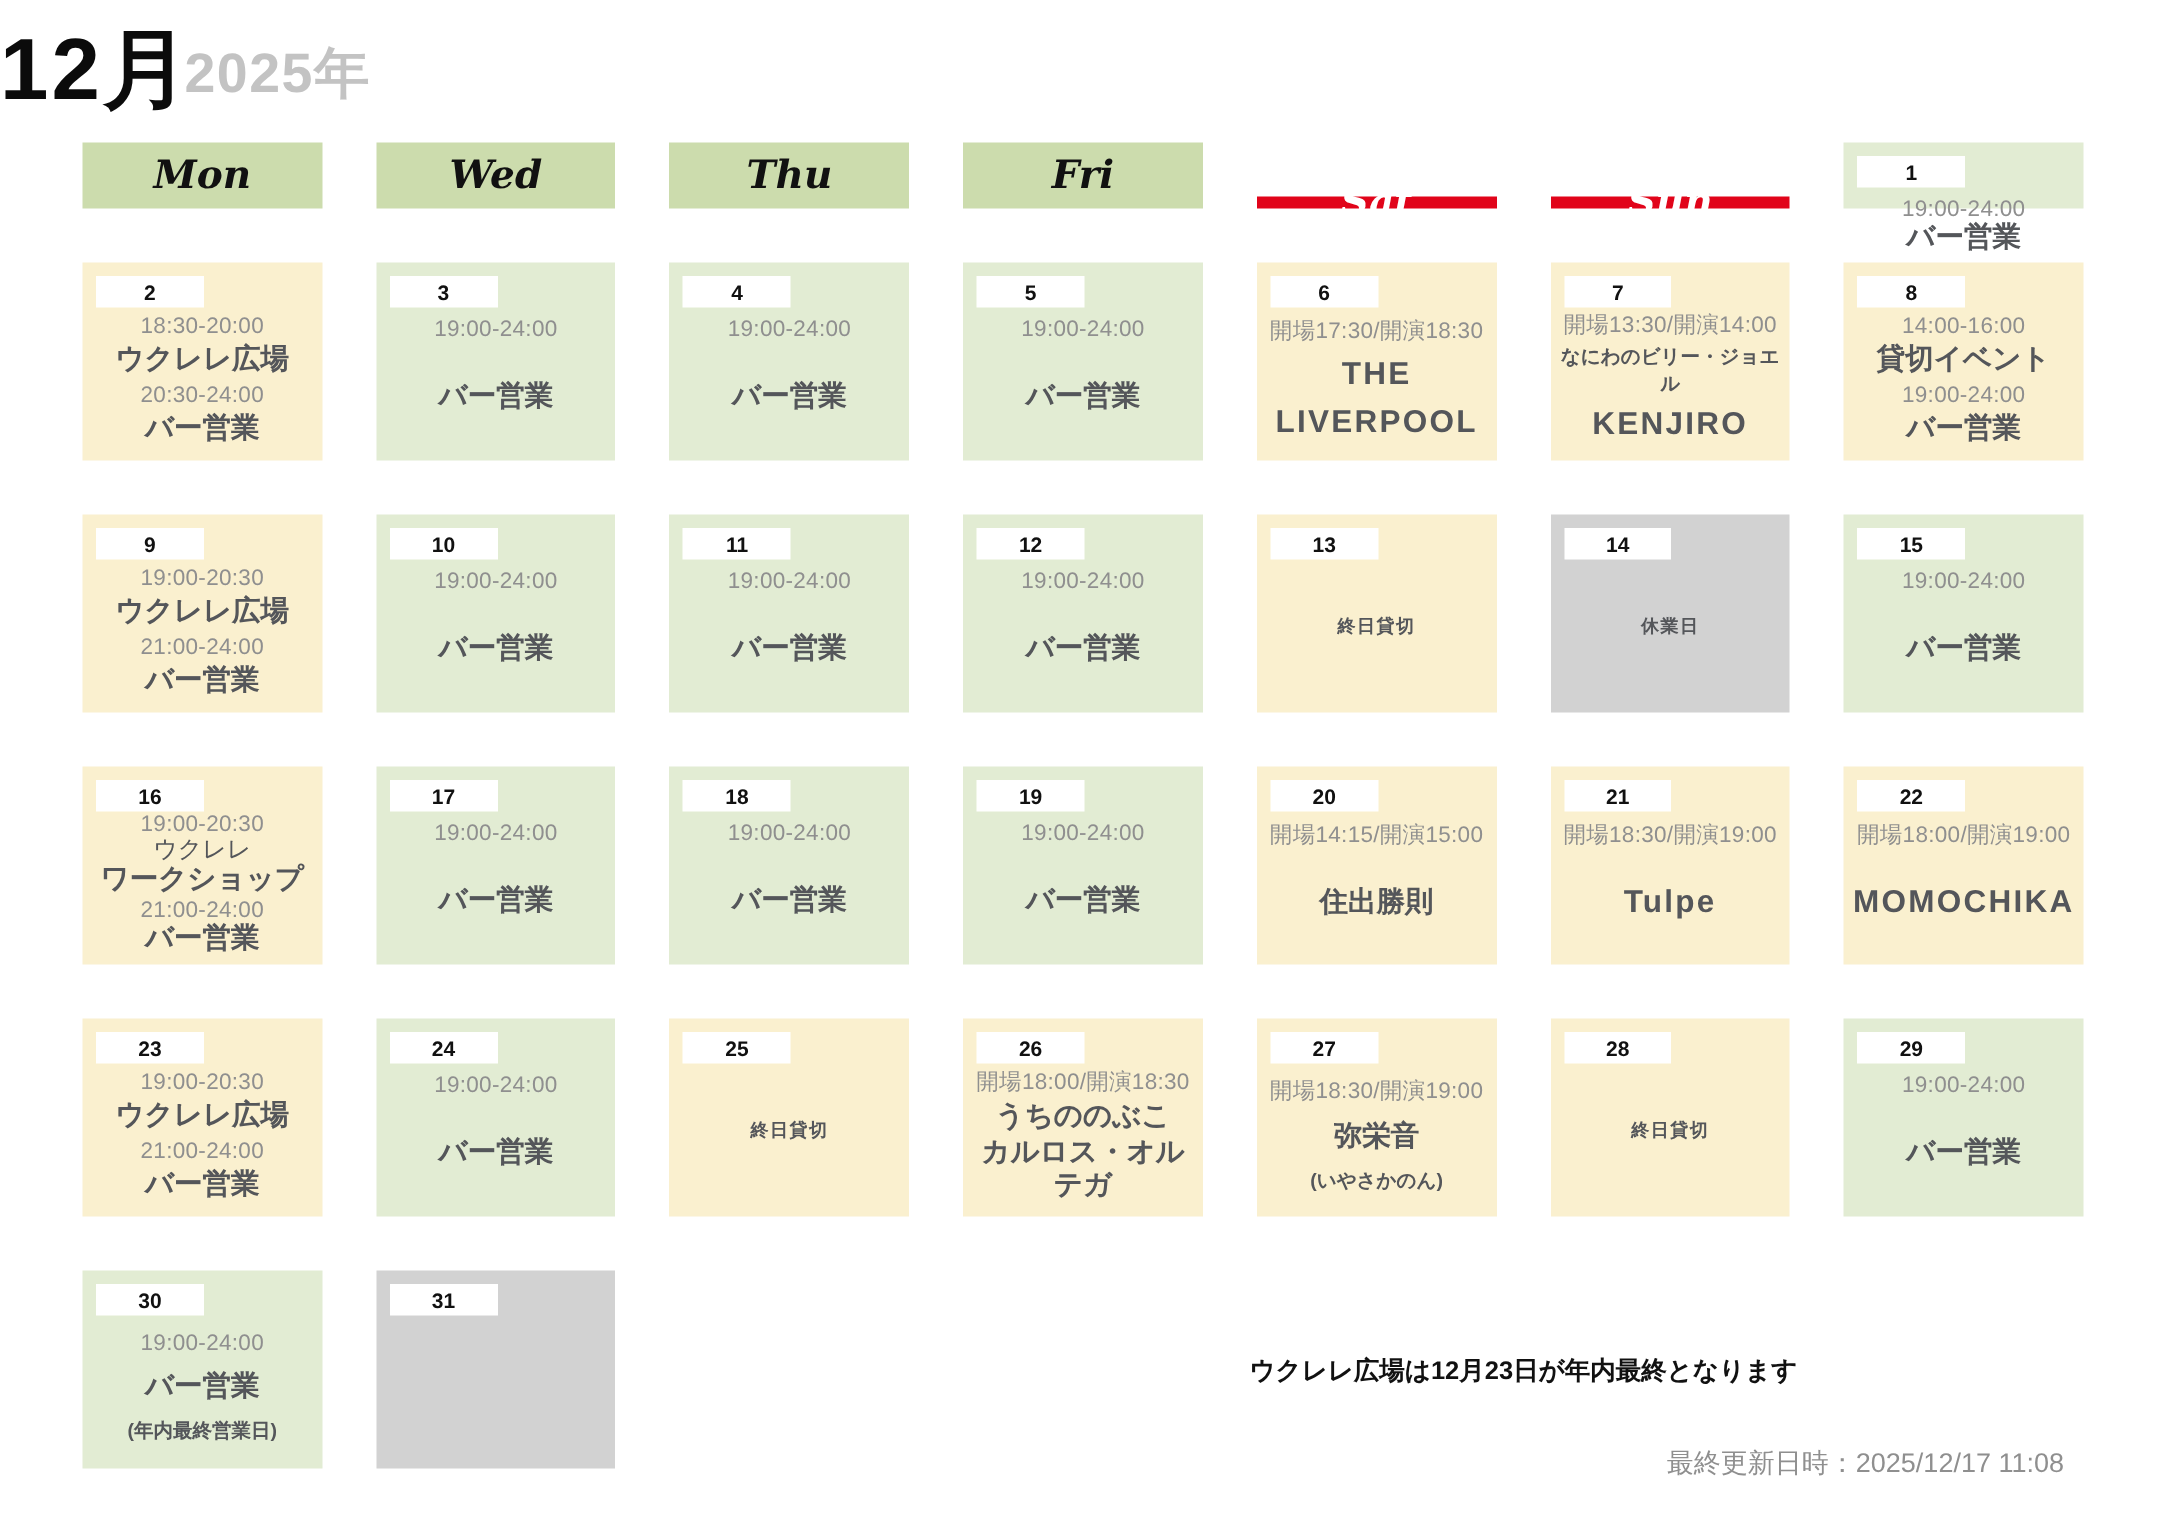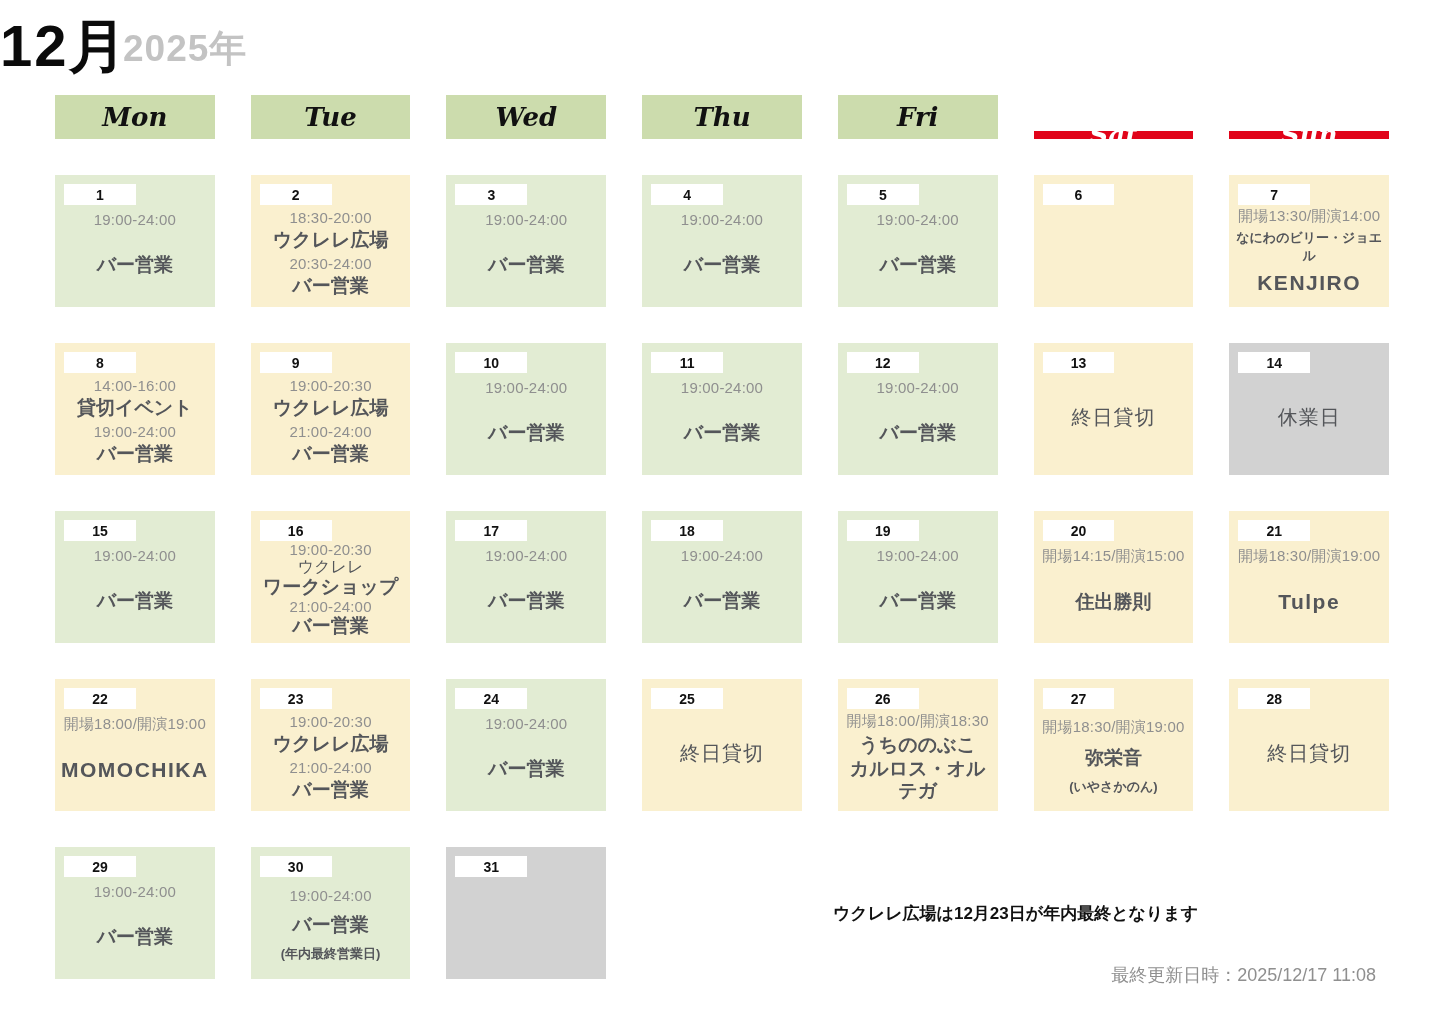--- a/index.html
+++ b/index.html
@@ -56,21 +56,21 @@
   }
   .content.n1 { justify-content:center; padding-bottom:14px; }
   .content.n2 .line:nth-child(1) { margin-top:6px; }
   .content.n2 .line:nth-child(2) { margin:auto 0; }
   .content.n3, .content.n4 { justify-content:space-evenly; }
 
   .l-time    { font-size:15px; color:var(--c-time); letter-spacing:0.2px; }
   .l-event   { font-size:19px; font-weight:bold; color:var(--c-event); line-height:1.15; }
   .l-event-lg{ font-size:21px; font-weight:bold; color:var(--c-event); letter-spacing:1.5px; line-height:1.5; }
   .l-sub     { font-size:13px; font-weight:bold; color:var(--c-event); }
-  .l-solo    { font-size:20px; font-weight:normal; color:var(--c-event); letter-spacing:1px; }
+  .l-solo    { font-size:12px; font-weight:bold; color:var(--c-event); letter-spacing:1px; }
   .pre-small { font-size:16px; font-weight:normal; color:var(--c-event); }
 
   .note-cell {
     grid-column:4 / 8;
     display:flex; align-items:center; justify-content:center;
     font-size:17px; font-weight:bold; color:var(--c-note);
   }
 
   
   .footer-updated {
@@ -81,21 +81,20 @@
 </head>
 <body>
 
 <div class="page-header">
   <div class="year-label">2025年</div>
   <div class="month-label">12月</div>
 </div>
 
 <div class="calendar">
     <div class="wd-cell">Mon</div>
-    <div class="wd-cell">Tue</div>
     <div class="wd-cell">Wed</div>
     <div class="wd-cell">Thu</div>
     <div class="wd-cell">Fri</div>
     <div class="wd-cell weekend">Sat</div>
     <div class="wd-cell weekend">Sun</div>
     <div class="day-cell green">
       <div class="day-badge">1</div>
       <div class="content n2">
         <div class="line l-time">19:00-24:00</div>
         <div class="line l-event">バー営業</div>
@@ -126,20 +125,24 @@
     </div>
     <div class="day-cell green">
       <div class="day-badge">5</div>
       <div class="content n2">
         <div class="line l-time">19:00-24:00</div>
         <div class="line l-event">バー営業</div>
       </div>
     </div>
     <div class="day-cell cream">
       <div class="day-badge">6</div>
+      <div class="content n2">
+        <div class="line l-time">開場17:30/開演18:30</div>
+        <div class="line l-event-lg">THE LIVERPOOL</div>
+      </div>
     </div>
     <div class="day-cell cream">
       <div class="day-badge">7</div>
       <div class="content n3">
         <div class="line l-time">開場13:30/開演14:00</div>
         <div class="line l-sub">なにわのビリー・ジョエル</div>
         <div class="line l-event-lg">KENJIRO</div>
       </div>
     </div>
     <div class="day-cell cream">

